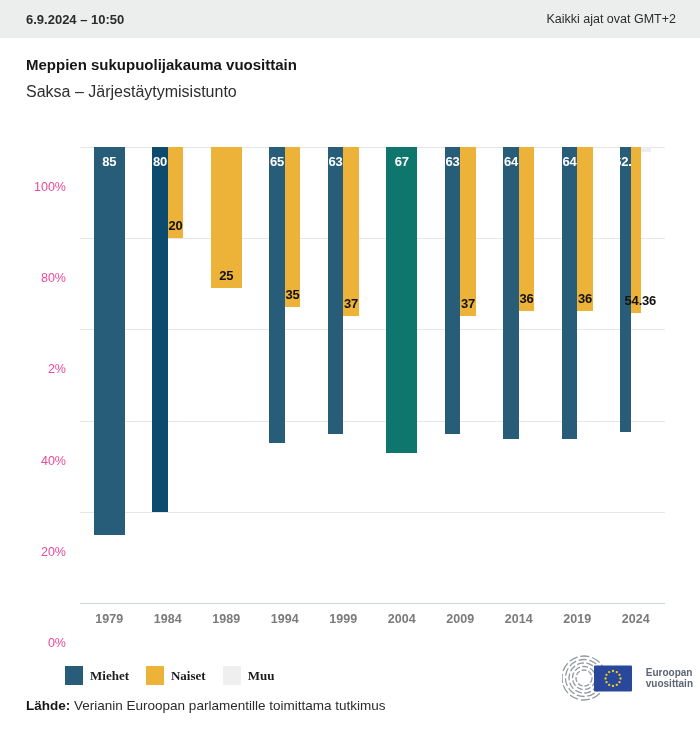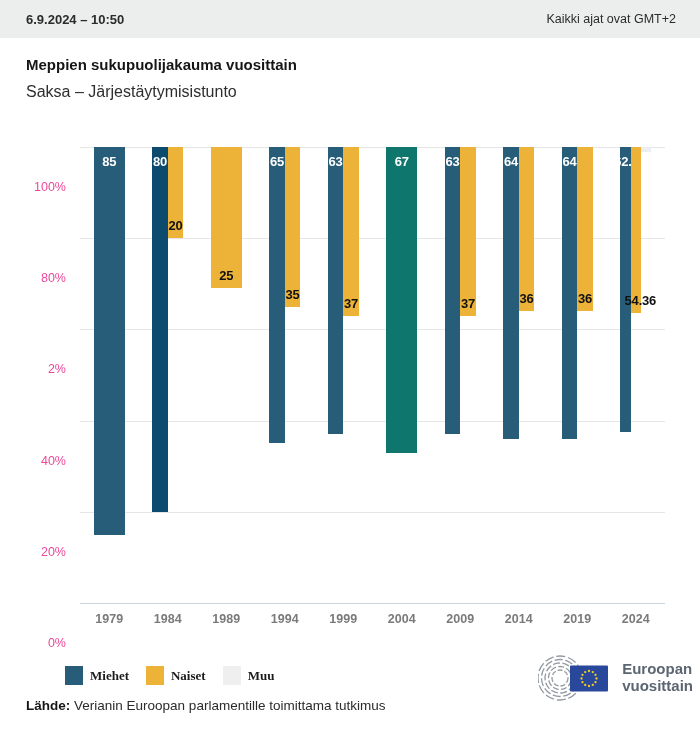--- a/index.html
+++ b/index.html
@@ -39,21 +39,21 @@
   .legend-item{display:flex;align-items:center;margin-right:17px;}
   .legend-swatch{width:18px;height:19px;margin-right:7px;}
   .legend-label{font-size:13px;font-weight:bold;color:#1c1c1c;}
 
   
   .source{position:absolute;left:26px;top:698px;font-size:13.5px;color:#2b2b2b;}
   .source b{font-weight:bold;color:#161616;}
 
   
   .logo{position:absolute;right:7px;top:654px;display:flex;align-items:center;}
-  .logo-text{margin-left:8px;font-size:15px;font-weight:bold;color:#5c6672;line-height:1.12;}
+  .logo-text{margin-left:8px;font-size:10px;font-weight:bold;color:#5c6672;line-height:1.12;}
 </style>
 </head>
 <body>
 
 <div class="page">
 
   <div class="header">
     <span class="header-date">6.9.2024 – 10:50</span>
     <span class="header-tz">Kaikki ajat ovat GMT+2</span>
   </div>

